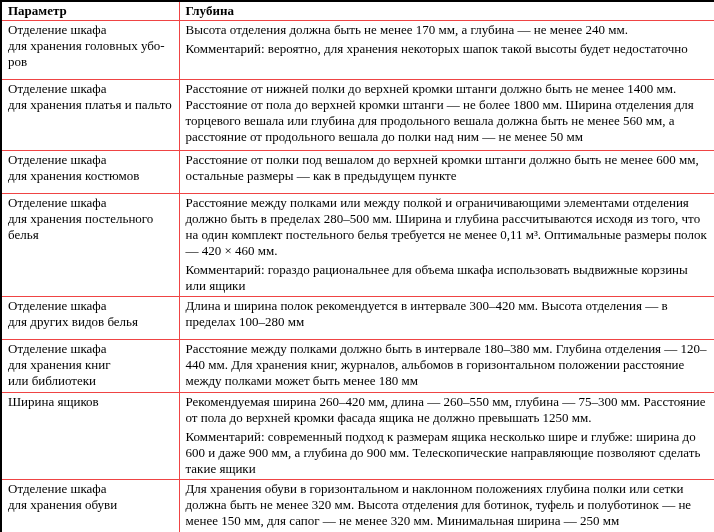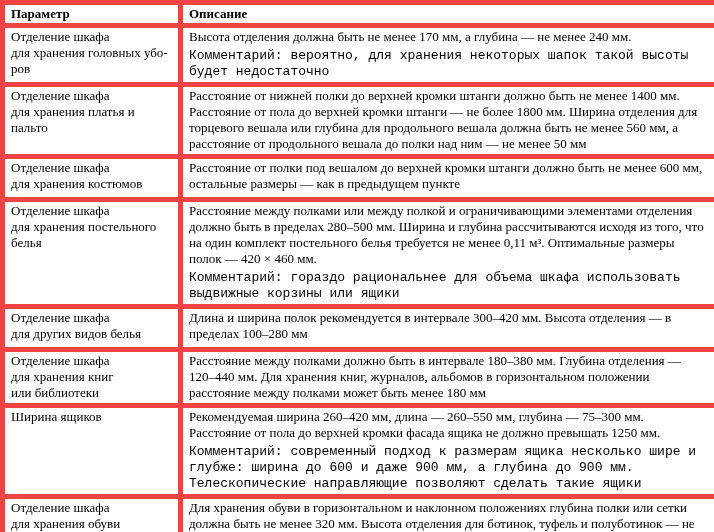--- a/index.html
+++ b/index.html
@@ -19,39 +19,38 @@
     font-family: "Liberation Serif", "DejaVu Serif", serif;
     font-size: 13px;
     line-height: 16px;
     color: #000;
     background: #fff;
   }
   table.dim-table col.c-param { width: 178px; }
   table.dim-table col.c-desc  { width: 536px; }
   table.dim-table th,
   table.dim-table td {
-    border: 5px solid #ef4444;
+    border: 1px solid #ef4444;
     vertical-align: top;
     text-align: left;
     padding: 1px 6px 2px 6px;
     overflow: hidden;
   }
   table.dim-table thead th {
     font-weight: bold;
     height: 15px;
     padding-top: 1px;
     padding-bottom: 1px;
   }
   table.dim-table td p {
     margin: 0;
     padding: 0;
   }
   table.dim-table td p + p {
     margin-top: 3px;
-    font-family: Liberation Mono, monospace;
   }
   
   tbody tr:nth-child(1) { height: 59px; }
   tbody tr:nth-child(2) { height: 71px; }
   tbody tr:nth-child(3) { height: 43px; }
   tbody tr:nth-child(4) { height: 102px; }
   tbody tr:nth-child(5) { height: 43px; }
   tbody tr:nth-child(6) { height: 53px; }
   tbody tr:nth-child(7) { height: 86px; }
   tbody tr:nth-child(8) { height: 55px; }
@@ -61,21 +60,21 @@
 
 <div class="page">
   <table class="dim-table">
     <colgroup>
       <col class="c-param">
       <col class="c-desc">
     </colgroup>
     <thead>
       <tr>
         <th>Параметр</th>
-        <th>Описание</th>
+        <th>Глубина</th>
       </tr>
     </thead>
     <tbody>
         <tr>
           <td>Отделение шкафа<br>для хранения головных убо-<br>ров</td>
           <td>
             <p>Высота отделения должна быть не менее 170 мм, а глубина — не менее 240 мм.</p>
             <p>Комментарий: вероятно, для хранения некоторых шапок такой высоты будет недостаточно</p>
           </td>
         </tr>

